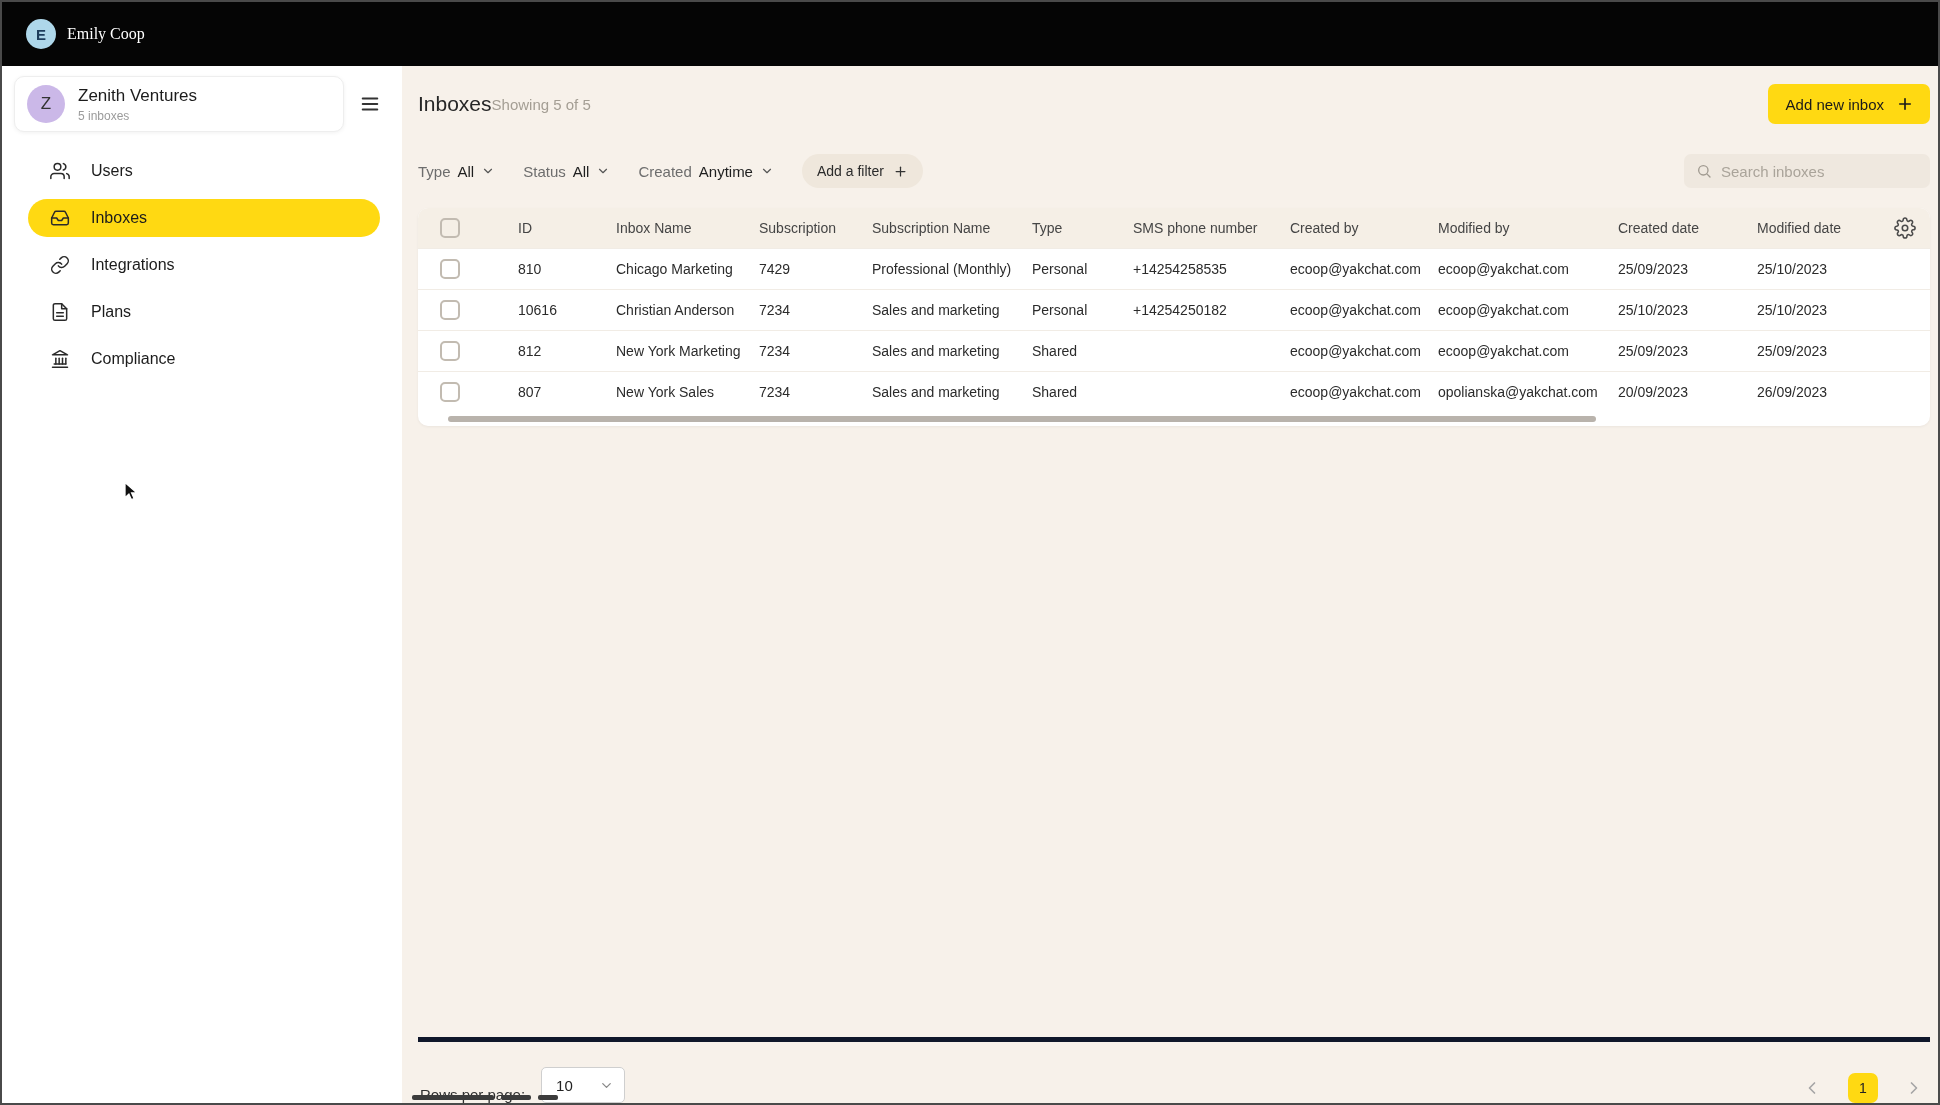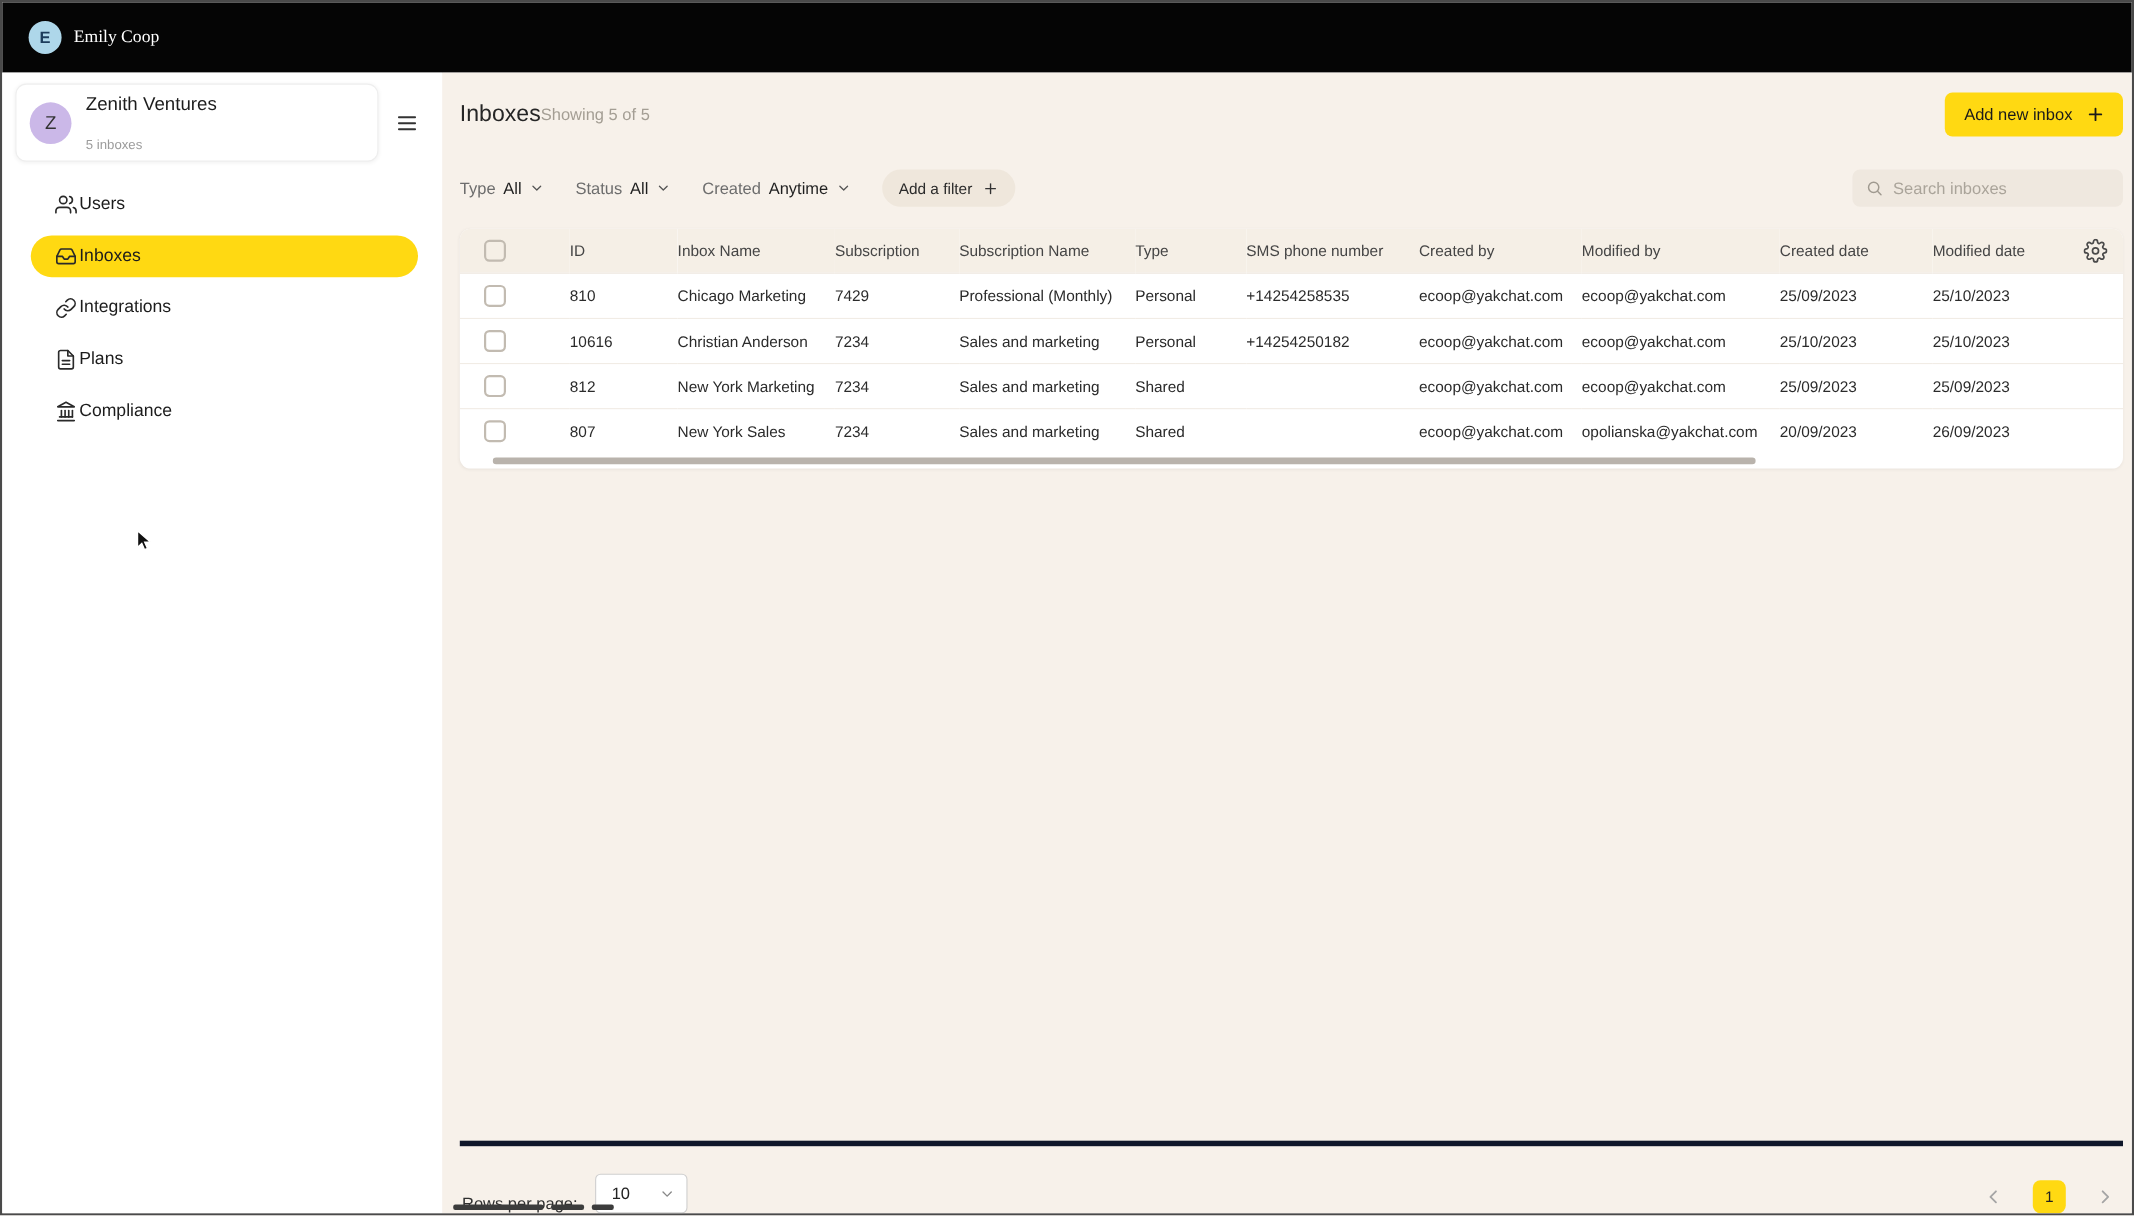--- a/index.html
+++ b/index.html
@@ -29,25 +29,25 @@
   
   .app{flex:1;display:flex;min-height:0;}
   .sidebar{flex:0 0 400px;background:#fff;padding:10px 12px 0 12px;position:relative;}
   .content{flex:1;background:var(--cream);display:flex;flex-direction:column;padding:10px 8px 0 16px;min-width:0;position:relative;}
 
   
   .org-row{display:flex;align-items:center;gap:6px;margin-bottom:16px;}
   .org-card{flex:1;max-width:336px;display:flex;align-items:center;gap:13px;background:#fff;border:1px solid #eeeeee;box-shadow:0 1px 4px rgba(0,0,0,.06);border-radius:10px;padding:8px 12px;cursor:pointer;}
   .org-avatar{width:38px;height:38px;border-radius:50%;background:#cbb8e8;color:#333;font-size:17px;display:flex;align-items:center;justify-content:center;flex:0 0 38px;}
   .org-name{font-size:17px;color:var(--ink);}
-  .org-sub{font-size:12px;color:var(--gray);margin-top:19px;}
+  .org-sub{font-size:12px;color:var(--gray);margin-top:3px;}
   .hamburger{background:none;border:none;width:40px;height:40px;display:flex;align-items:center;justify-content:center;color:#333;cursor:pointer;}
   .hamburger svg{width:22px;height:22px;}
   nav{display:flex;flex-direction:column;gap:9px;margin-top:20px;padding:0 10px 0 14px;}
-  .nav-item{display:flex;align-items:center;gap:2px;height:38px;border-radius:19px;padding:0 12px 0 22px;font-size:16px;color:var(--ink);cursor:pointer;background:transparent;border:none;text-align:right;}
+  .nav-item{display:flex;align-items:center;gap:21px;height:38px;border-radius:19px;padding:0 12px 0 22px;font-size:16px;color:var(--ink);cursor:pointer;background:transparent;border:none;text-align:right;}
   .nav-item.active{background:var(--yellow);font-weight:500;}
   .nav-item svg{width:20px;height:20px;color:#2a2a2a;flex:0 0 20px;}
   .cursor{position:absolute;left:118px;top:414px;width:24px;height:24px;pointer-events:none;}
 
   
   .page-head{display:flex;align-items:center;margin:8px 0 30px;}
   .page-head h1{font-size:21px;font-weight:500;color:#262626;}
   .subtitle{font-size:15px;color:#a49e94;}
   .add-btn{margin-left:auto;background:var(--yellow);border:none;border-radius:7px;height:40px;padding:0 16px 0 18px;font-size:15px;font-weight:500;color:#1a1a1a;display:flex;align-items:center;gap:12px;cursor:pointer;font-family:inherit;}
   .add-btn svg{width:18px;height:18px;}

